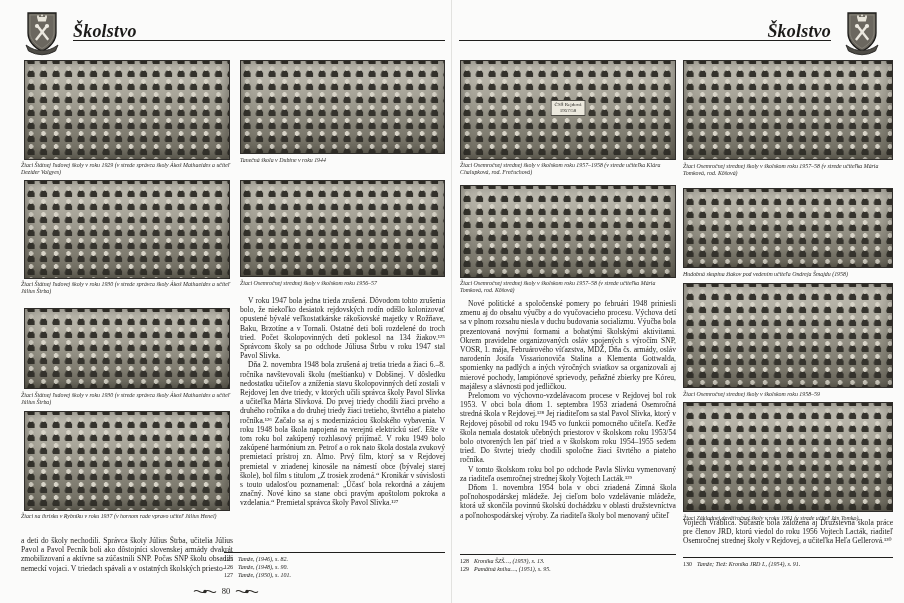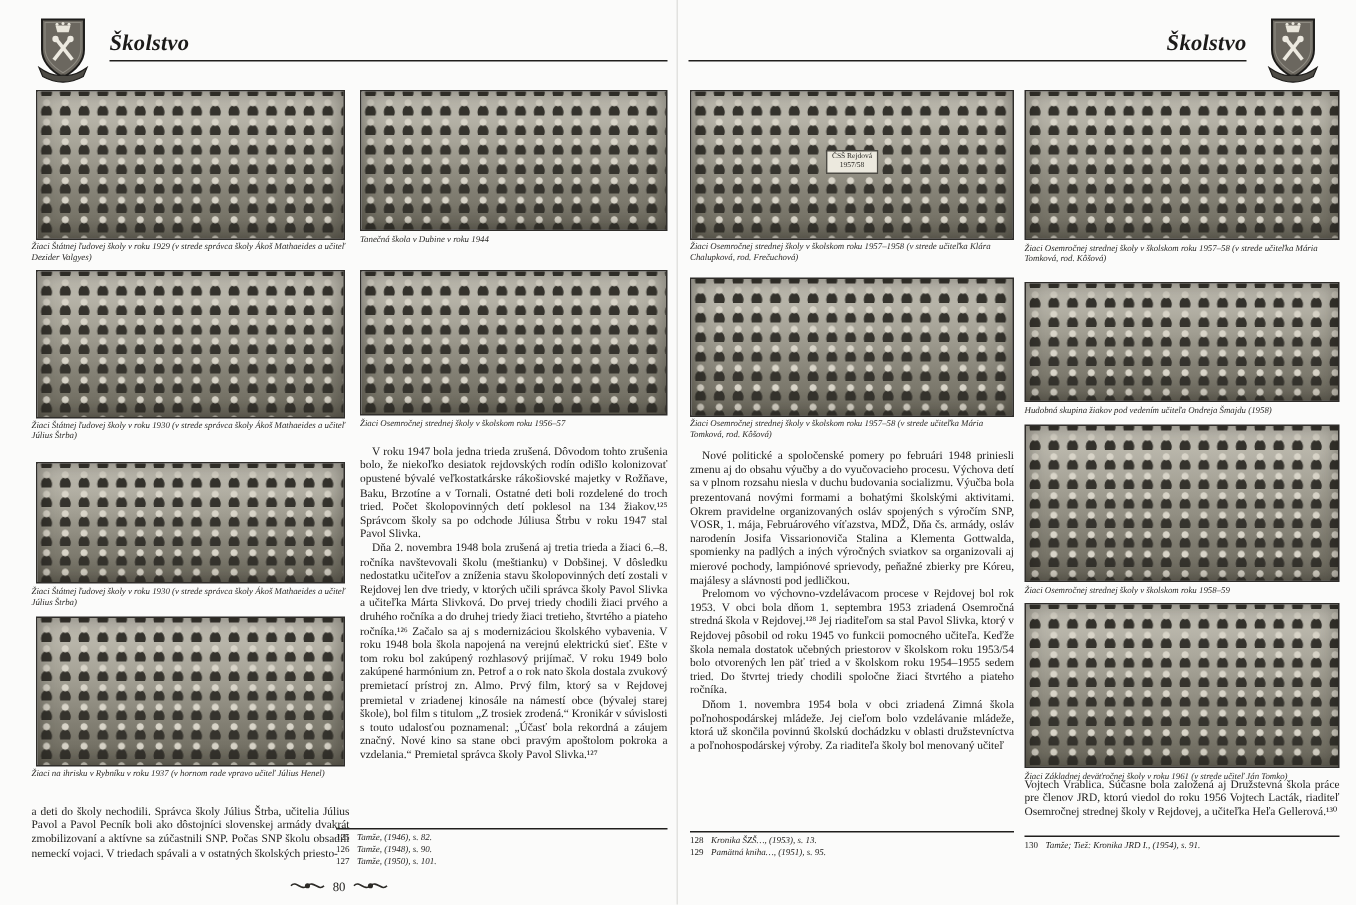--- a/index.html
+++ b/index.html
@@ -5,21 +5,21 @@
   html,body{margin:0;padding:0;}
   body{
     width:904px;height:603px;position:relative;overflow:hidden;
     background:#fbfbfa;color:#1c1b19;
     font-family:"Liberation Serif","DejaVu Serif",serif;
   }
   .page{position:absolute;top:0;width:452px;height:603px;}
   .gutter{position:absolute;left:451px;top:0;width:1px;height:603px;background:#e2e2df;}
   .crest{position:absolute;top:10px;width:36px;height:46px;}
   .ptitle{
-    position:absolute;font-style:italic;font-weight:bold;font-size:15px;
+    position:absolute;font-style:italic;font-weight:bold;font-size:18px;
     letter-spacing:.2px;white-space:nowrap;font-family:Liberation Serif, serif;
   }
   .hrule{position:absolute;height:1.4px;background:#201f1d;}
   .photo{
     position:absolute;box-sizing:border-box;border:1px solid #2f2d2a;
     background:
       radial-gradient(circle 2.2px at 6px 4.5px, #d8d4c8 2.1px, rgba(0,0,0,0) 2.6px) 0 3px/12.5px 13px repeat,
       radial-gradient(ellipse 3.6px 4.6px at 6px 10.8px, #35332d 3.4px, rgba(0,0,0,0) 3.9px) 0 3px/12.5px 13px repeat,
       linear-gradient(180deg,#c6c3b8 0%,#a5a296 38%,#827f73 72%,#6b685c 100%);
   }
@@ -38,21 +38,21 @@
   }
   .btxt{position:absolute;font-size:7.6px;line-height:9.2px;text-align:justify;}
   .para{margin:0;text-indent:8px;}
   .para.noindent{text-indent:0;}
   .fnblock{position:absolute;font-size:6px;line-height:7.8px;}
   .fnrow{display:flex;}
   .fn-num{flex:none;width:14px;}
   .fn-text{flex:1;font-style:italic;}
   .footer{
     position:absolute;bottom:7px;left:0;width:100%;
-    display:flex;justify-content:center;gap:5px;
+    display:flex;align-items:center;justify-content:center;gap:5px;
   }
   .pagenum{font-size:8.5px;}
   .orn svg{display:block;}
 </style>
 </head>
 <body>
 
 <div class="page" style="left:0">
 
   <div class="crest" style="left:24px">
@@ -162,20 +162,21 @@
     </div>
   </div>
   <div class="cap" style="left:8px;top:162px;width:216px">Žiaci Osemročnej strednej školy v školskom roku 1957–1958 (v strede učiteľka Klára Chalupková, rod. Frečuchová)</div>
 
   <div class="photo" style="left:8px;top:185px;width:216px;height:93px"></div>
   <div class="cap" style="left:8px;top:280px;width:216px">Žiaci Osemročnej strednej školy v školskom roku 1957–58 (v strede učiteľka Mária Tomková, rod. Kôšová)</div>
 
   <div class="btxt" style="left:8px;top:299px;width:216px">
     <p class="para">Nové politické a spoločenské pomery po februári 1948 priniesli zmenu aj do obsahu výučby a do vyučovacieho procesu. Výchova detí sa v plnom rozsahu niesla v duchu budovania socializmu. Výučba bola prezentovaná novými formami a bohatými školskými aktivitami. Okrem pravidelne organizovaných osláv spojených s výročím SNP, VOSR, 1. mája, Februárového víťazstva, MDŽ, Dňa čs. armády, osláv narodenín Josifa Vissarionoviča Stalina a Klementa Gottwalda, spomienky na padlých a iných výročných sviatkov sa organizovali aj mierové pochody, lampiónové sprievody, peňažné zbierky pre Kóreu, majálesy a slávnosti pod jedličkou.</p>
     <p class="para">Prelomom vo výchovno-vzdelávacom procese v Rejdovej bol rok 1953. V obci bola dňom 1. septembra 1953 zriadená Osemročná stredná škola v Rejdovej.¹²⁸ Jej riaditeľom sa stal Pavol Slivka, ktorý v Rejdovej pôsobil od roku 1945 vo funkcii pomocného učiteľa. Keďže škola nemala dostatok učebných priestorov v školskom roku 1953/54 bolo otvorených len päť tried a v školskom roku 1954–1955 sedem tried. Do štvrtej triedy chodili spoločne žiaci štvrtého a piateho ročníka.</p>
+    <p class="para">V tomto školskom roku bol po odchode Pavla Slivku vymenovaný za riaditeľa osemročnej strednej školy Vojtech Lacták.¹²⁹</p>
     <p class="para">Dňom 1. novembra 1954 bola v obci zriadená Zimná škola poľnohospodárskej mládeže. Jej cieľom bolo vzdelávanie mládeže, ktorá už skončila povinnú školskú dochádzku v oblasti družstevníctva a poľnohospodárskej výroby. Za riaditeľa školy bol menovaný učiteľ</p>
   </div>
 
   <div class="hrule" style="left:8px;top:554px;width:216px;height:1px"></div>
   <div class="fnblock" style="left:8px;top:558px;width:216px">
     <div class="fnrow">
       <span class="fn-num">128</span>
       <span class="fn-text">Kronika ŠZŠ…, (1953), s. 13.</span>
     </div>
     <div class="fnrow">

